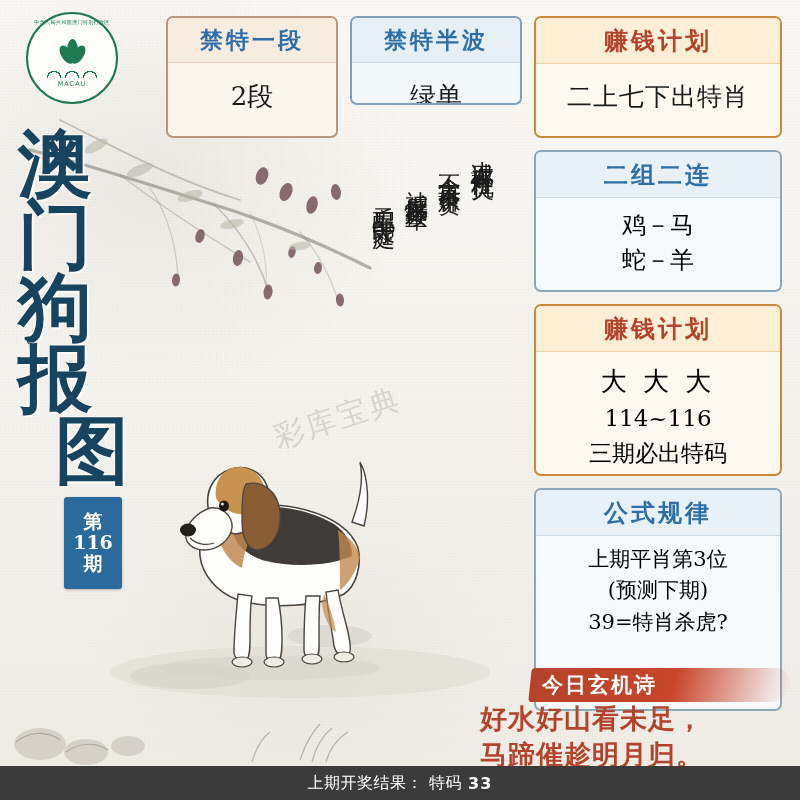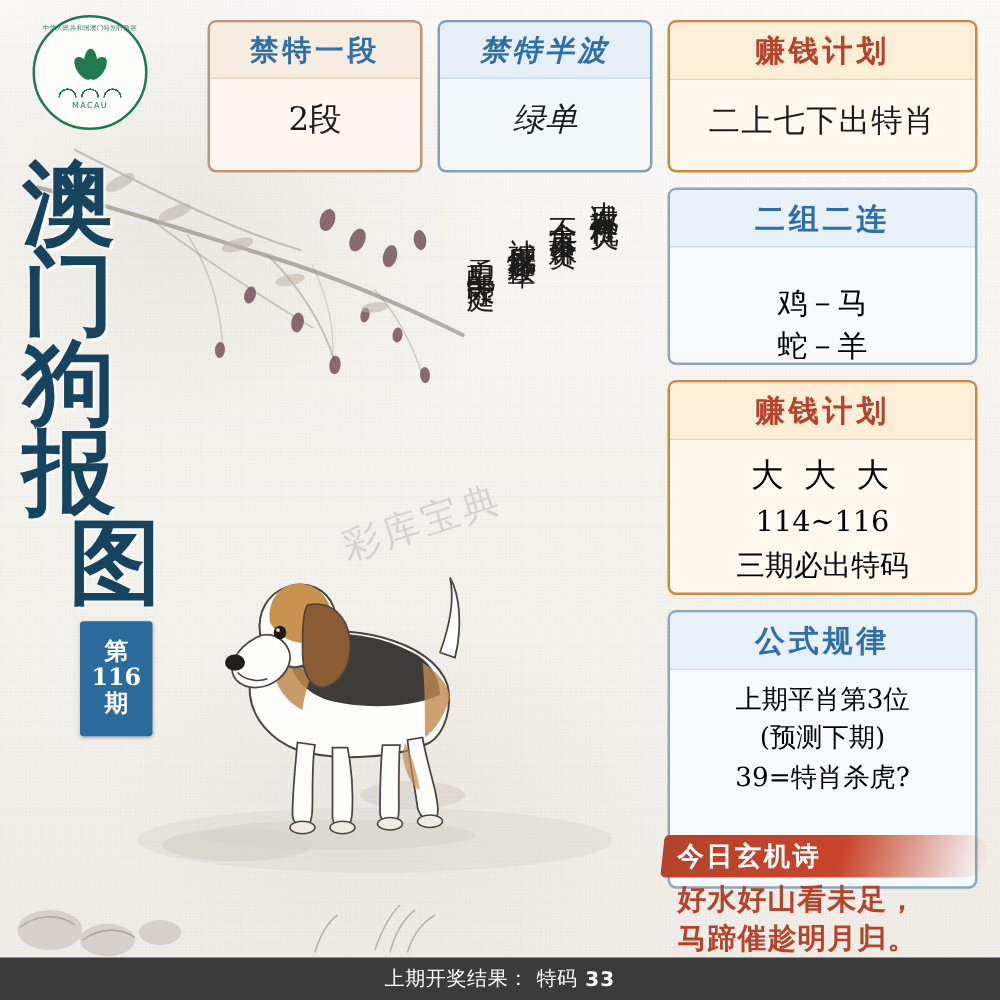--- a/index.html
+++ b/index.html
@@ -136,36 +136,36 @@
     font-size: 22px; padding: 6px 4px 10px; line-height: 1.35;
   }
 
   
   #p-ban-seg { left: 166px; top: 16px; width: 172px; height: 122px;
     border-color: #b9957a; background: #fdf6ee; }
   #p-ban-seg .phead { color: #2f6fa8; background: #f7ece0; border-bottom: 1px solid #e4cdb3; }
   #p-ban-seg .pbody { color: #1a1a1a; font-size: 26px; padding-top: 16px; }
 
   
-  #p-ban-wave { left: 350px; top: 16px; width: 172px; height: 122px;
-    border-color: #7fa0b8; background: #f2f7fa; font-style: italic; }
+  #p-ban-wave { left: 350px; top: 16px; width: 172px; height: 89px;
+    border-color: #7fa0b8; background: #f2f7fa; }
   #p-ban-wave .phead { color: #2f6fa8; background: #e6eff6; border-bottom: 1px solid #c4d8e6; }
   #p-ban-wave .pbody { color: #1a1a1a; font-size: 26px; padding-top: 16px; }
 
   
   #p-oracle { left: 534px; top: 16px; width: 248px; height: 122px;
     border-color: #c98a3c; background: #fff8ee; }
   #p-oracle .phead { color: #b4432b; background: #fdeed8; border-bottom: 1px solid #eccfa4; font-size: 24px; }
   #p-oracle .pbody { color: #1a1a1a; font-size: 25px; padding-top: 16px; letter-spacing: 1px; }
 
   
   #p-pairs { left: 534px; top: 150px; width: 248px; height: 142px;
     border-color: #8aa7bc; background: #f6fafd; }
   #p-pairs .phead { color: #2f6fa8; background: #e8f1f8; border-bottom: 1px solid #cadcea; font-size: 24px; }
-  #p-pairs .pbody { font-size: 24px; padding-top: 25px; }
+  #p-pairs .pbody { font-size: 24px; padding-top: 8px; }
   #p-pairs .pbody div { margin: 3px 0; }
 
   
   #p-plan { left: 534px; top: 304px; width: 248px; height: 172px;
     border-color: #c98a3c; background: #fff8ee; }
   #p-plan .phead { color: #b4432b; background: #fdeed8; border-bottom: 1px solid #eccfa4; font-size: 24px; }
   #p-plan .pbody { font-size: 23px; padding-top: 8px; }
   #p-plan .pbody div { margin: 4px 0; }
   #p-plan .big { font-size: 26px; letter-spacing: 4px; }
 
@@ -187,23 +187,22 @@
     transform: skewX(-6deg);
   }
   .poem-banner .btext {
     position: absolute; inset: 0;
     display: flex; align-items: center; padding-left: 12px;
     color: #fff; font-family: "DejaVu Serif", serif;
     font-size: 21px; font-weight: bold; letter-spacing: 2px;
   }
   .poem-lines {
     position: absolute; left: 480px; top: 704px; width: 316px;
-    text-align: center;
-    font-family: Liberation Sans, sans-serif;
-    color: #b4432b; font-size: 23px; font-weight: bold; line-height: 1.33;
+    font-family: Liberation Mono, monospace;
+    color: #b4432b; font-size: 27px; font-weight: bold; line-height: 1.33;
     letter-spacing: 1px;
   }
 
   
   .result-bar {
     position: absolute; left: 0; bottom: 0; width: 800px; height: 34px;
     background: #3b3b3b; color: #fff;
     display: flex; align-items: center; justify-content: center;
     font-family: "DejaVu Sans", sans-serif;
     font-size: 16px; letter-spacing: .5px;

